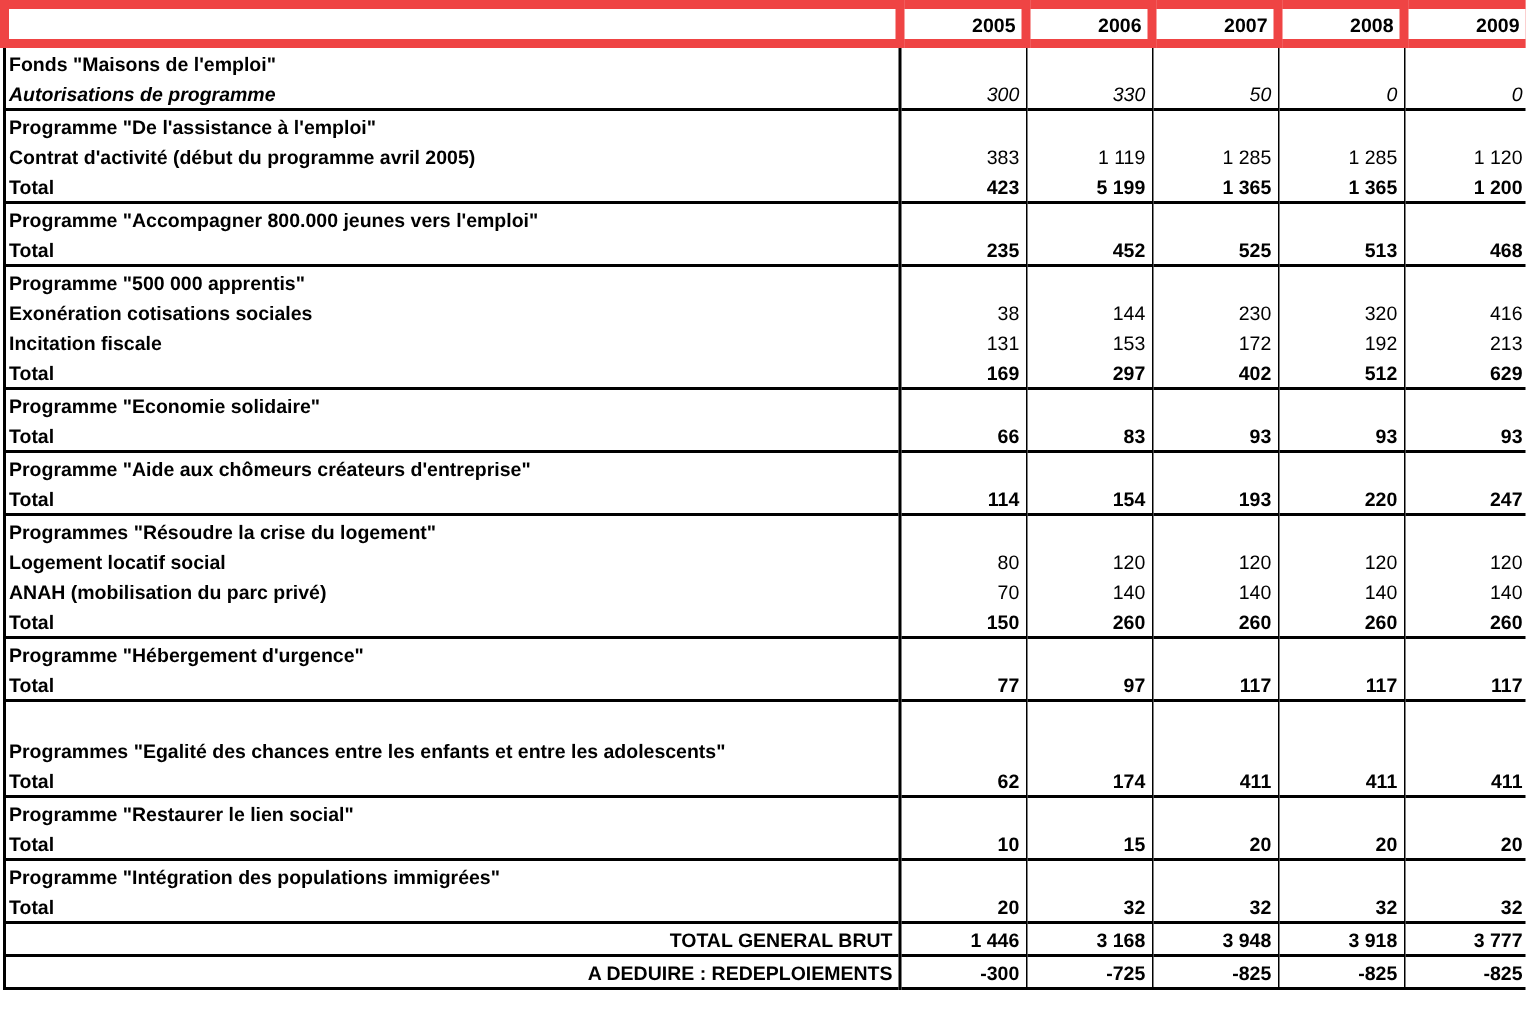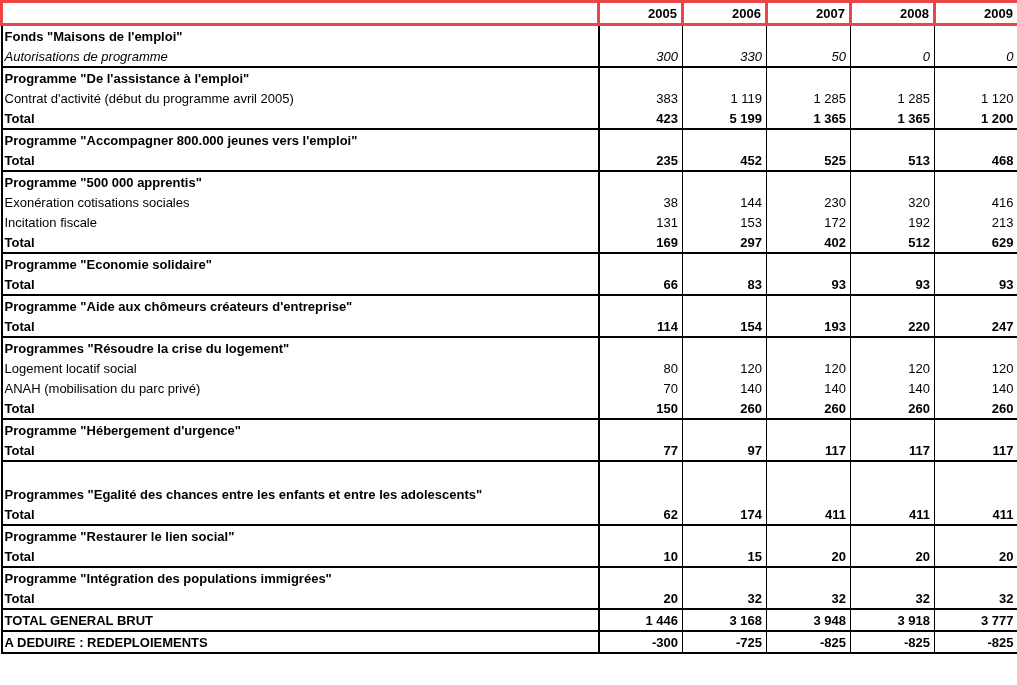--- a/index.html
+++ b/index.html
@@ -2,32 +2,32 @@
 <html><head>
 <meta charset="utf-8">
 <style>
   html,body{margin:0;padding:0;background:#ffffff;}
   body{width:1017px;height:685px;overflow:hidden;font-family:"Liberation Sans",sans-serif;color:#000;}
   .page{width:1017px;}
   table{width:1017px;table-layout:fixed;border-collapse:collapse;border:2px solid #000;}
   col.label-col{width:597px;}
   col.year-col{width:84px;}
   th,td{padding:0 4px 1px 2px;vertical-align:bottom;font-size:13px;line-height:16px;overflow:hidden;white-space:nowrap;}
-  thead th{border:3px solid #ef4444;font-weight:bold;text-align:right;height:19px;}
+  thead th{border:6px solid #ef4444;font-weight:bold;text-align:right;height:19px;}
   thead th.corner{text-align:left;}
   tbody td{height:19px;}
-  tbody td.label-cell{text-align:left;border-left:none;}
+  tbody td.label-cell{text-align:left;border-left:none;font-weight:bold;}
   tbody td.val{text-align:right;border-left:1px solid #000;}
   tbody td.val.first{border-left:2px solid #000;}
   tr.sec td{border-top:2px solid #000;}
   tr.tall td{height:41px;}
   tr.section td.label-cell{font-weight:bold;}
   tr.italic td{font-style:italic;}
   tr.total td{font-weight:bold;}
-  tr.grand td{font-weight:bold;}
+  tr.grand td{font-weight:bold;text-align:right;}
 </style>
 </head>
 <body>
 
 <div class="page">
   <table>
     <colgroup>
       <col class="label-col">
       <col class="year-col">
         <col class="year-col">

